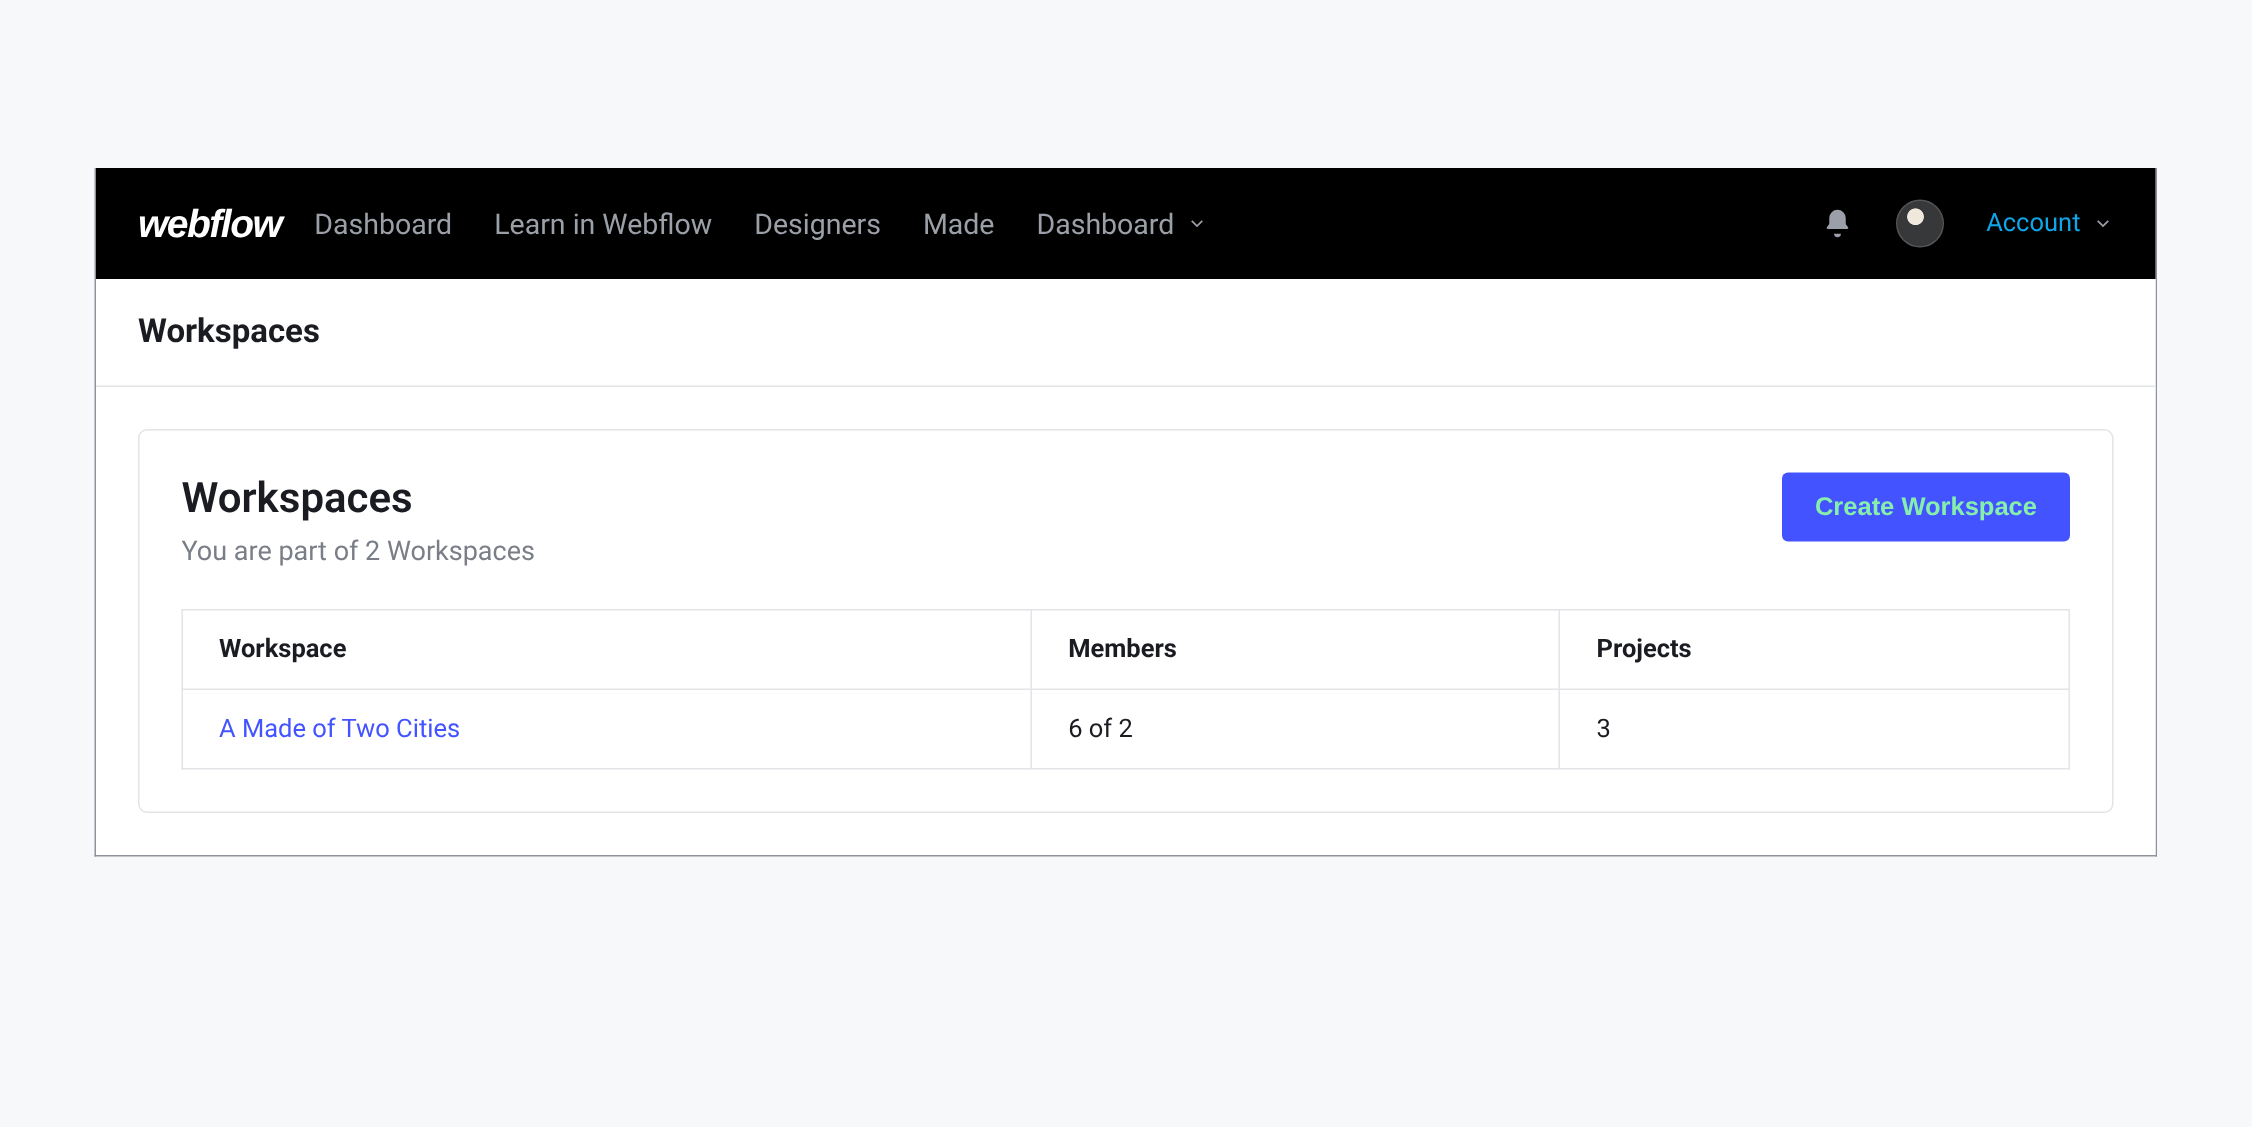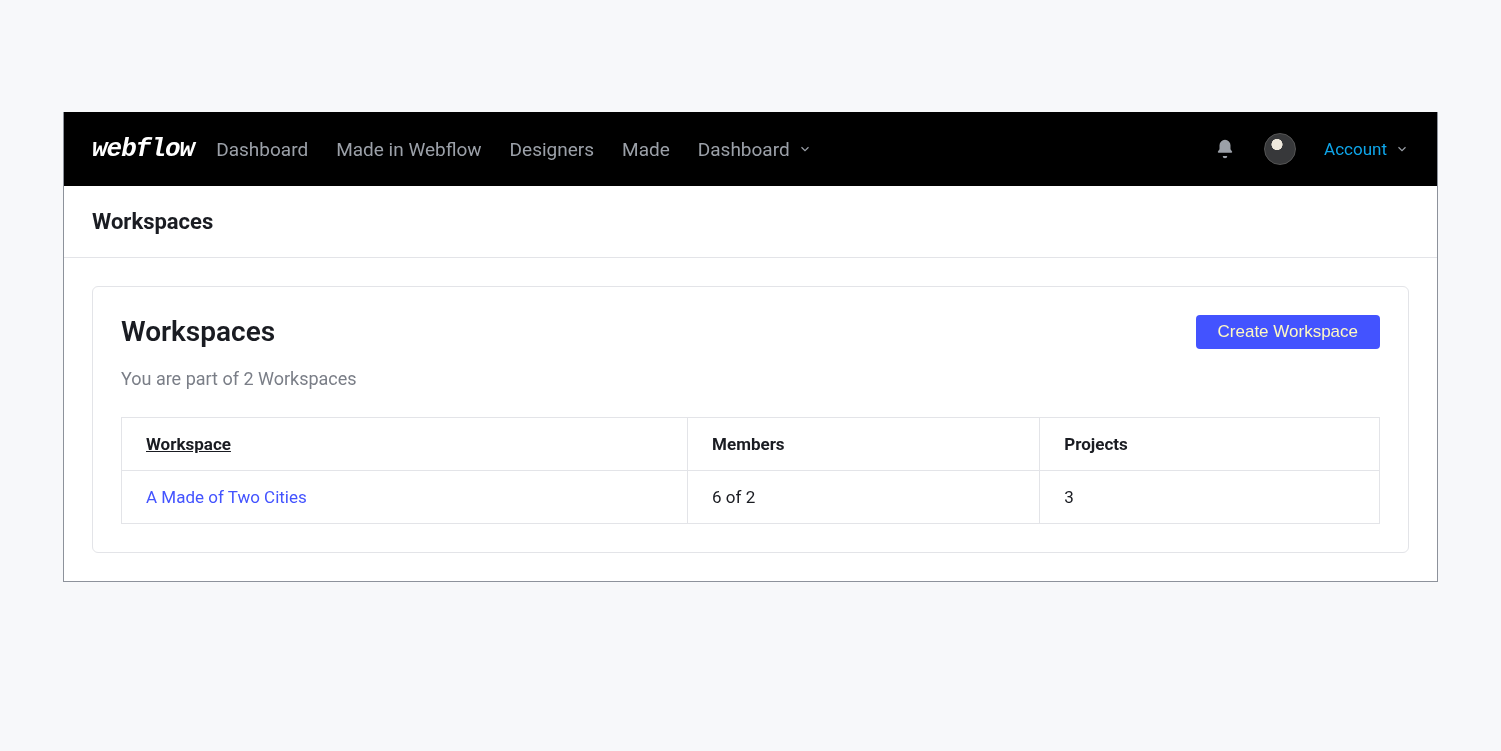--- a/index.html
+++ b/index.html
@@ -21,21 +21,21 @@
     }
     .topbar {
       height: 74px;
       background: #000;
       display: flex;
       align-items: center;
       padding: 0 28px;
       gap: 28px;
     }
     .logo {
-      font-family: Liberation Mono, monospace;
+      font-family: Liberation Sans, sans-serif;
       font-style: italic;
       font-weight: 700;
       color: #fff;
       font-size: 26px;
       letter-spacing: -1px;
       margin-right: -6px;
     }
     .nav-link {
       color: #9ba0a8;
       font-size: 19px;
@@ -82,66 +82,66 @@
       display: flex;
       align-items: flex-start;
       justify-content: space-between;
     }
     .panel-title {
       font-size: 28px;
       font-weight: 600;
       color: #1a1c22;
     }
     .panel-sub {
-      margin-top: 20px;
+      margin-top: 9px;
       font-size: 18px;
       color: #7a7e87;
     }
     .create-btn {
       background: #4353ff;
-      color: #fef9c3;
+      color: #86efac;
       border: none;
       border-radius: 4px;
       padding: 0 22px;
-      height: 34px;
+      height: 46px;
       font-size: 17px;
-      font-weight: 400;
+      font-weight: 700;
       cursor: pointer;
     }
     table {
       width: 100%;
       border-collapse: collapse;
       margin-top: 28px;
     }
     th, td {
       text-align: left;
       padding: 16px 24px;
       border: 1px solid #e3e4e8;
       font-size: 17px;
     }
     th {
       font-weight: 700;
       color: #1a1c22;
       background: #fff;
     }
-    th.col-workspace { width: 45%; text-decoration: underline; }
+    th.col-workspace { width: 45%; }
     th.col-members { width: 28%; }
     th.col-projects { width: 27%; }
     td { color: #1a1c22; }
     .ws-link { color: #4353ff; text-decoration: none; cursor: pointer; }
   </style>
 </head>
 <body>
 
 <div class="app-frame">
 
   <div class="topbar">
     <div class="logo">webflow</div>
     <span class="nav-link">Dashboard</span>
-    <span class="nav-link">Made in Webflow</span>
+    <span class="nav-link">Learn in Webflow</span>
     <span class="nav-link">Designers</span>
     <span class="nav-link">Made</span>
     <span class="nav-link">
       <span>Dashboard</span>
       <span class="chevron-down-icon">
         <svg viewBox="0 0 24 24">
             <polyline points="6 9 12 15 18 9"></polyline>
           </svg>
       </span>
     </span>

